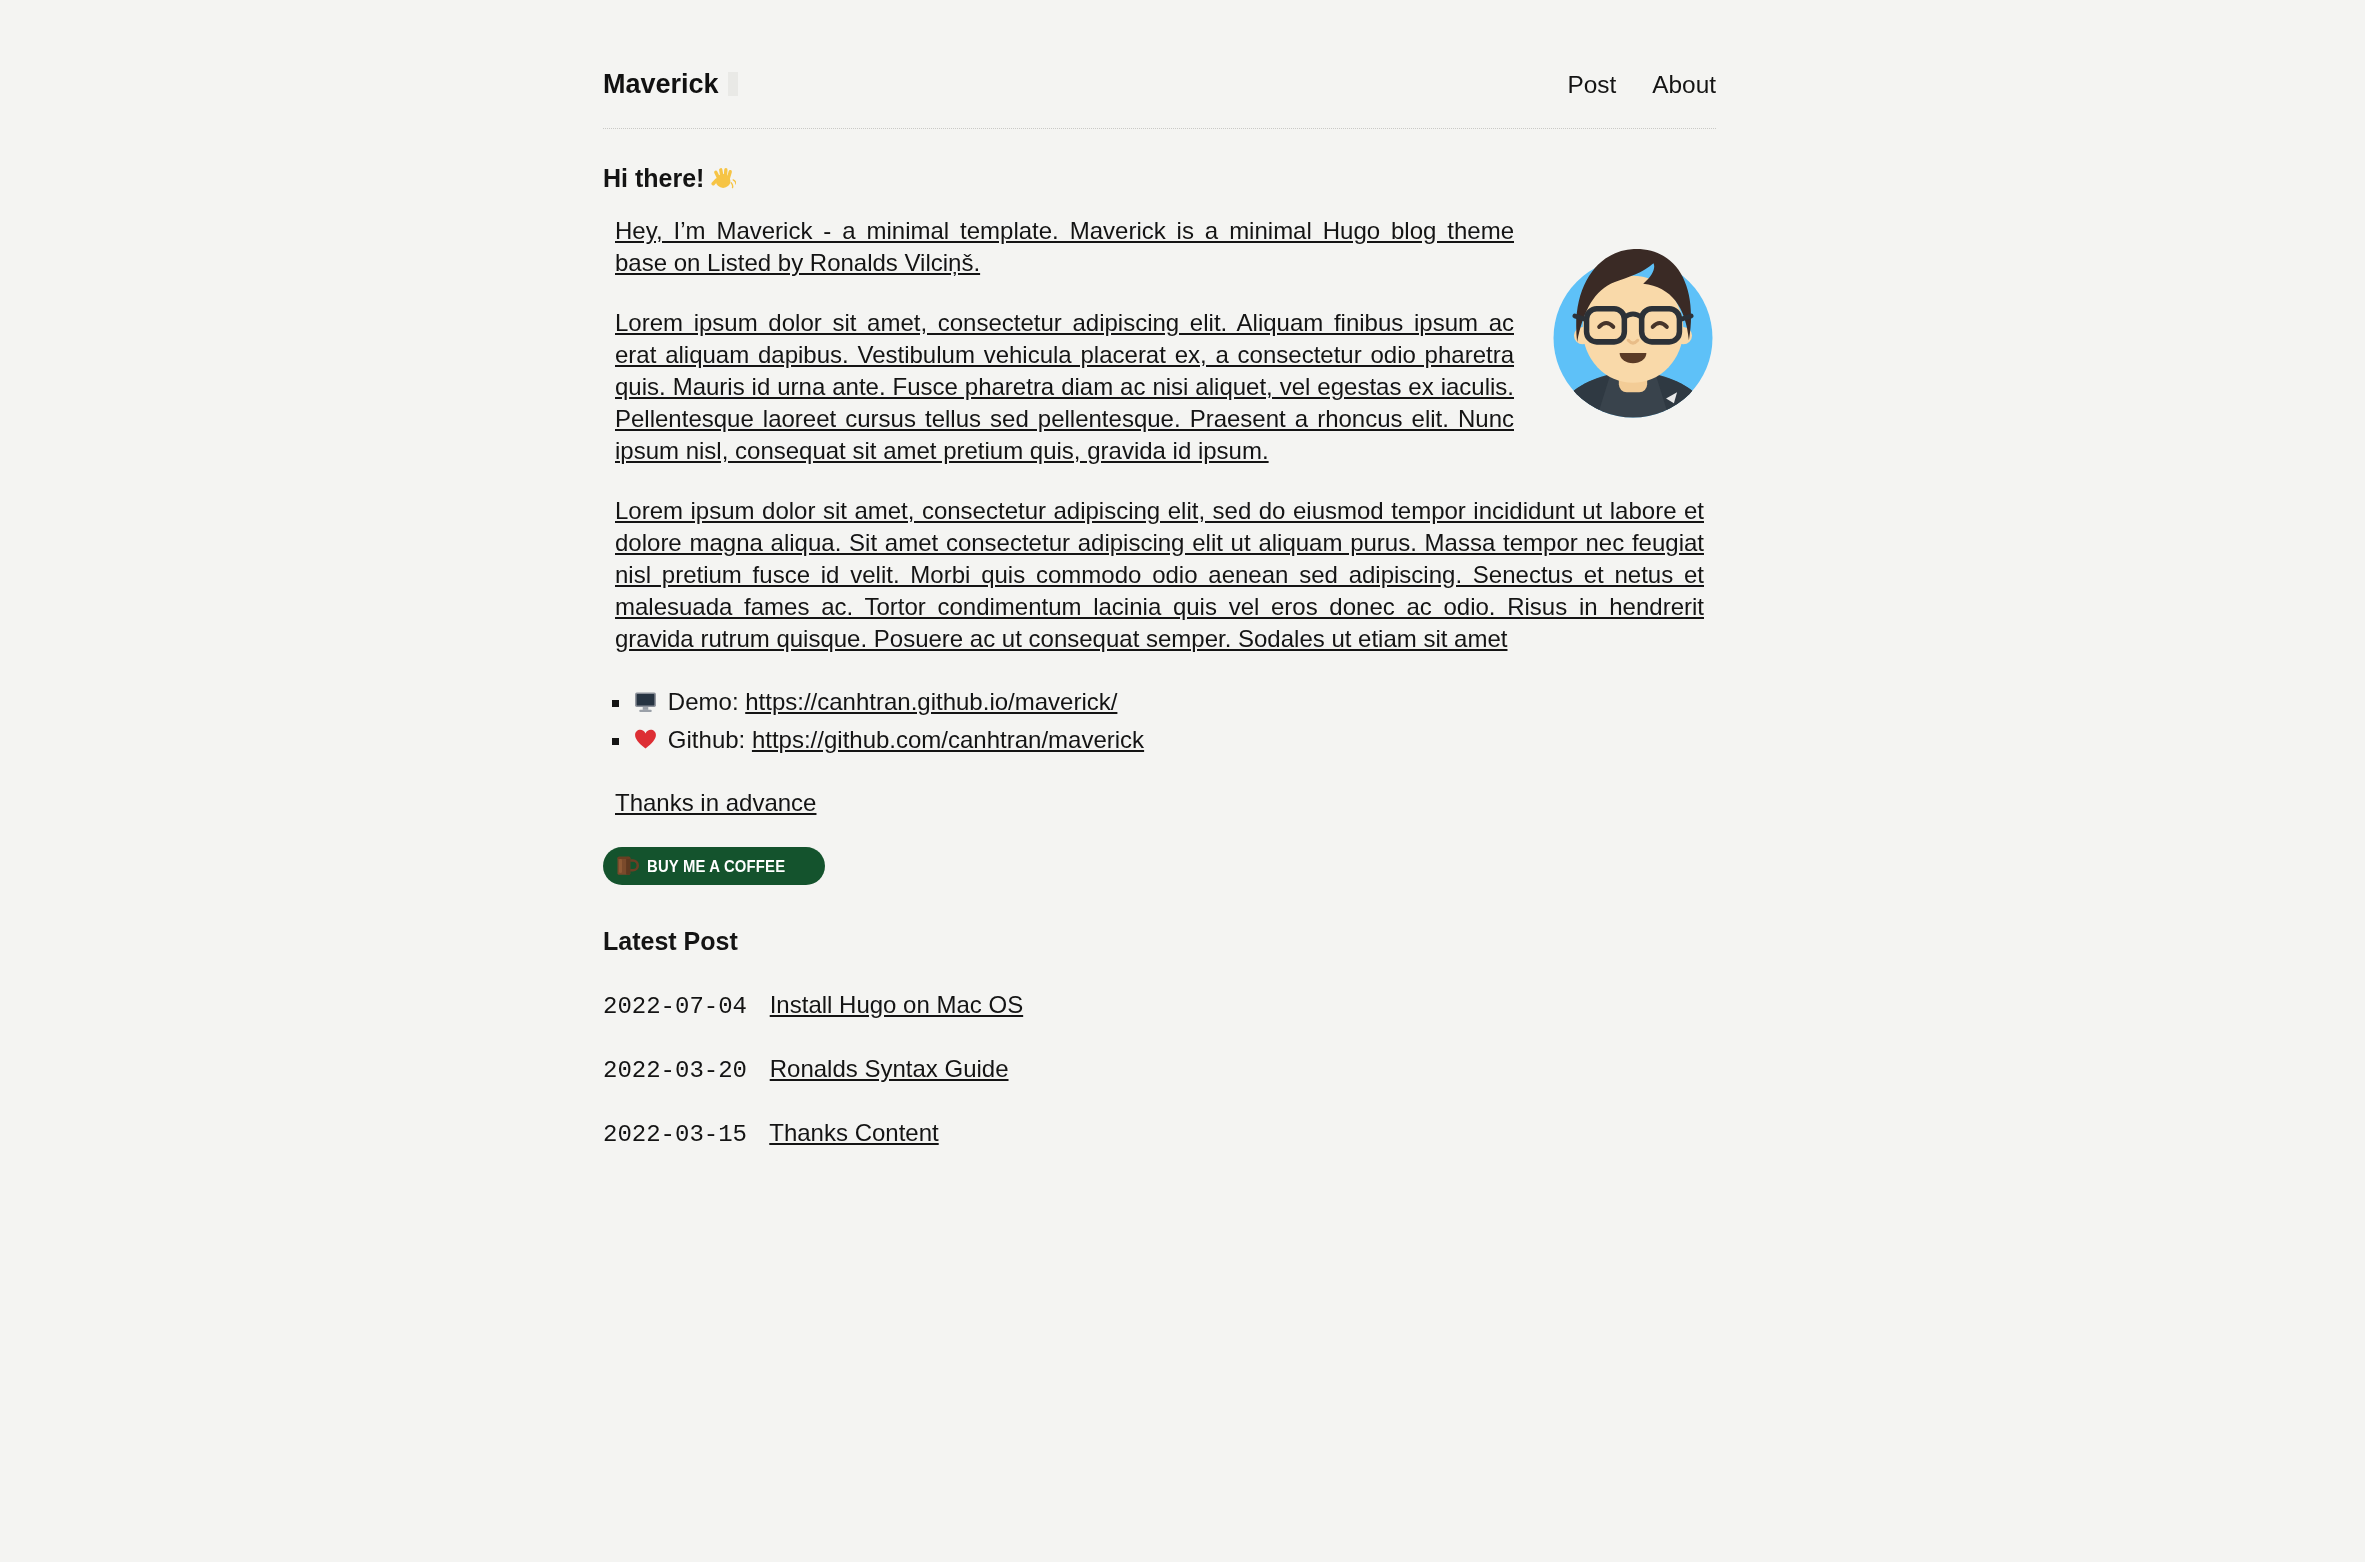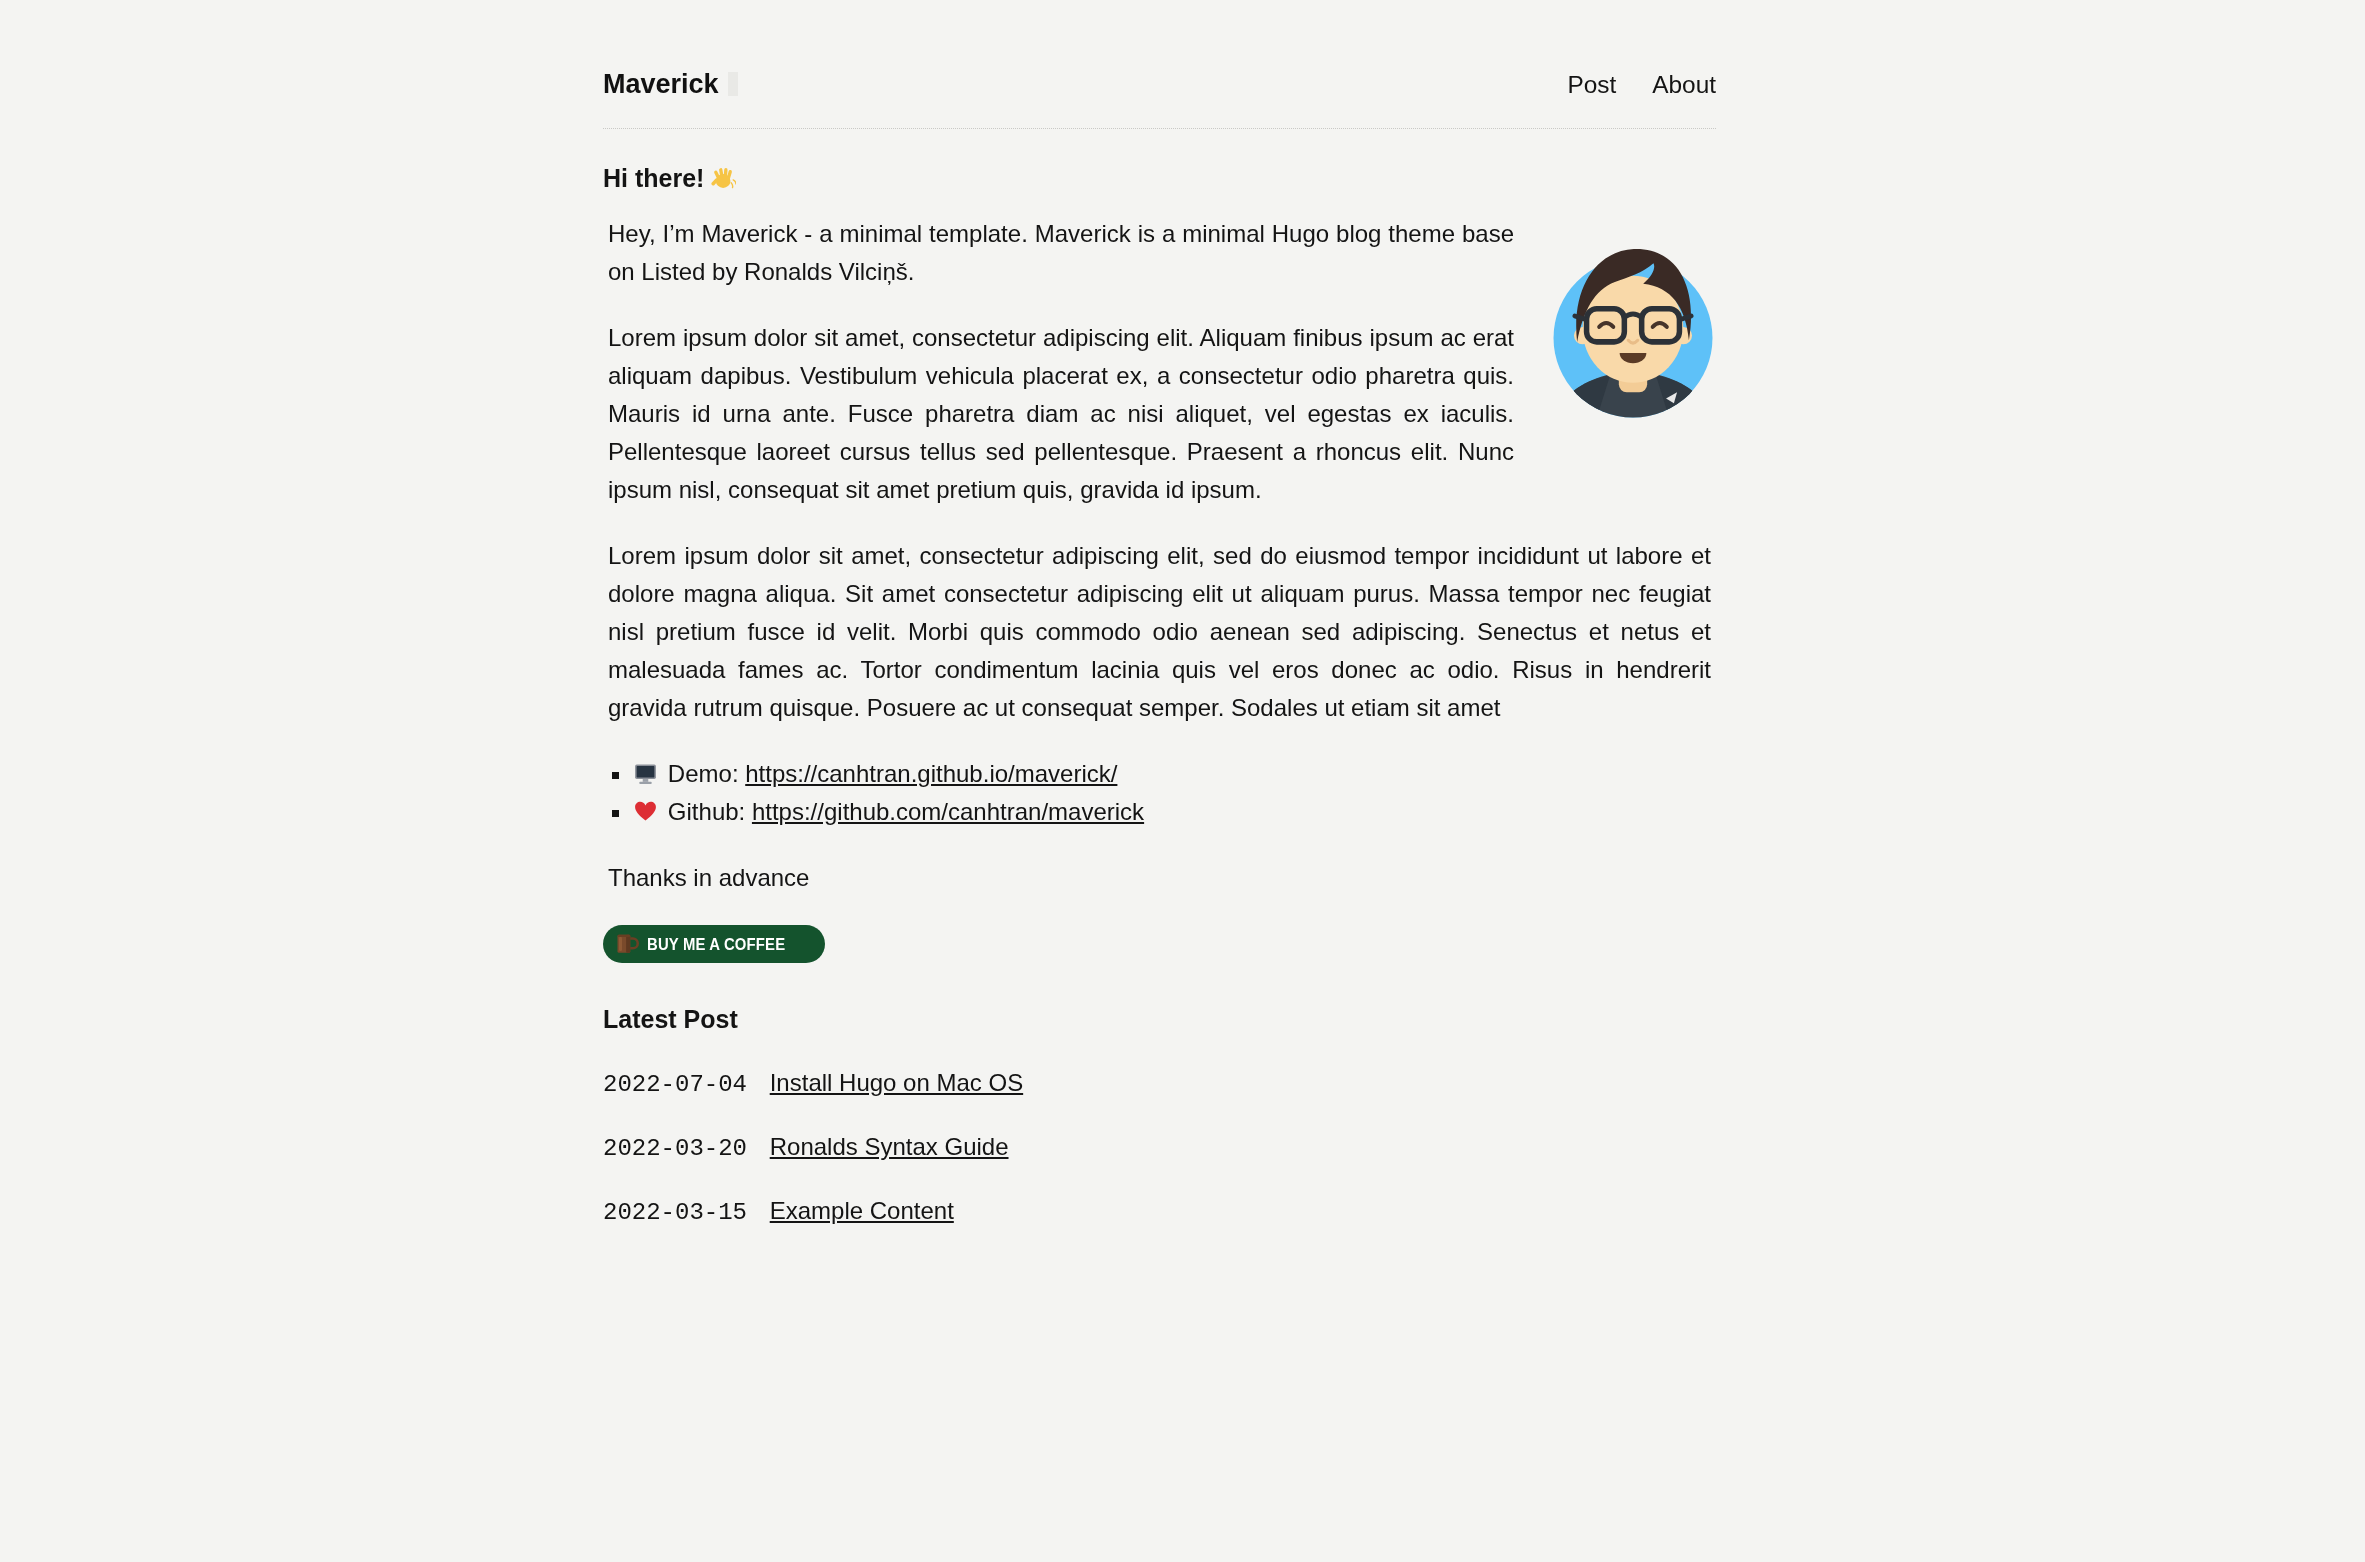--- a/index.html
+++ b/index.html
@@ -24,21 +24,21 @@
     display: inline-block; width: 10.3px; height: 24px;
     background: #e9e9e6; margin-left: 9.5px; vertical-align: -3.2px;
   }
   nav { display: flex; gap: 36px; }
   nav a { color: #141414; text-decoration: none; font-size: 24.4px; }
 
   
   .avatar-wrap { float: right; width: 166px; height: 181px; margin: 74px 0 19px 36px; }
   h2 { font-size: 25px; font-weight: 700; margin: 35px 0 22px; }
   h2.latest-heading { margin: 41px 0 30px; }
-  p { margin: 0 5px 28px; line-height: 38px; text-align: justify; }
+  p { margin: 0 12px 28px; line-height: 32px; text-align: justify; text-decoration: underline; }
   p.no-justify { text-align: left; }
 
   
   ul.links { margin: 0 0 28px; padding-left: 30px; list-style: square; }
   ul.links li { line-height: 38px; }
   a.inline-link { color: #141414; text-decoration: underline; }
   .emoji { display: inline-block; width: 25px; height: 25px; vertical-align: -4px; margin-right: 3.2px; }
 
   
   .bmc-row { margin: 17.3px 0 0; }
@@ -179,19 +179,19 @@
       <li>
         <span class="post-date">2022-07-04</span>
         <a href="#" class="post-link">Install Hugo on Mac OS</a>
       </li>
       <li>
         <span class="post-date">2022-03-20</span>
         <a href="#" class="post-link">Ronalds Syntax Guide</a>
       </li>
       <li>
         <span class="post-date">2022-03-15</span>
-        <a href="#" class="post-link">Example Content</a>
+        <a href="#" class="post-link">Thanks Content</a>
       </li>
     </ul>
 
   </main>
 </div>
 
 
 </body></html>

